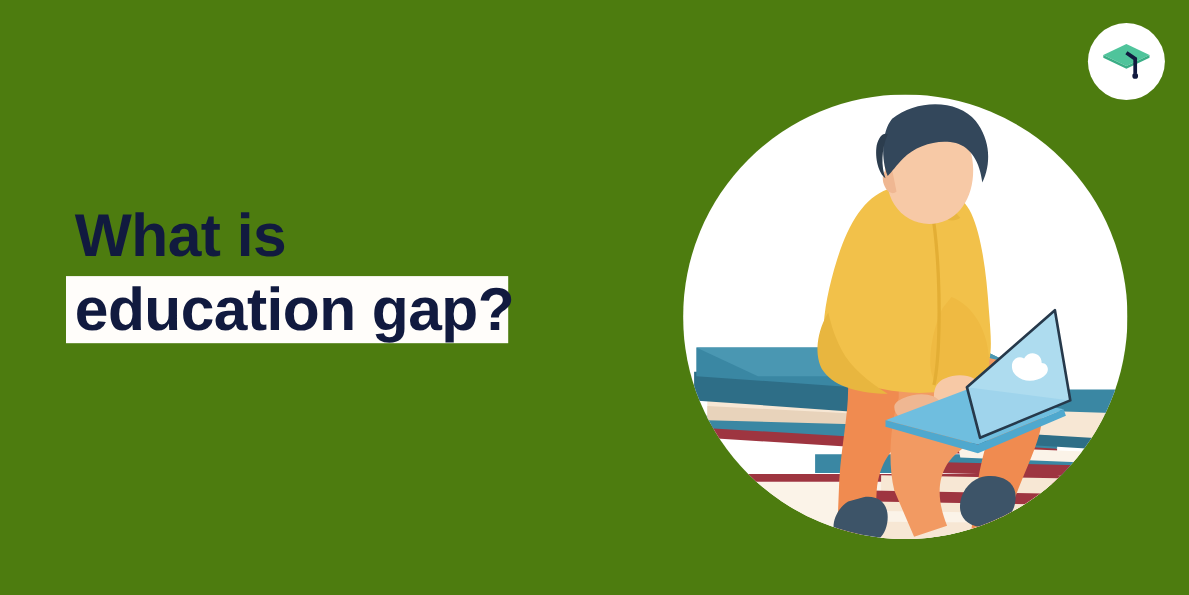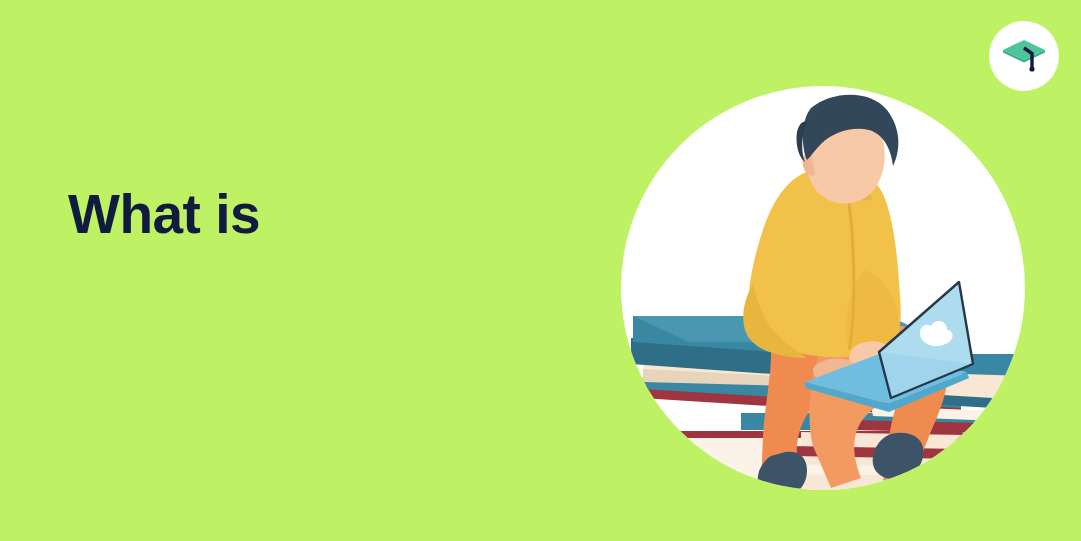--- a/index.html
+++ b/index.html
@@ -9,21 +9,21 @@
   body {
     width: 1081px;
     height: 541px;
     overflow: hidden;
     font-family: "Liberation Sans", sans-serif;
   }
   #banner {
     position: relative;
     width: 1081px;
     height: 541px;
-    background: #bef264;
+    background: #4d7c0f;
     overflow: hidden;
   }
 
   
   #headline {
     position: absolute;
     left: 60px;
     top: 183px;
     width: 560px;
   }
@@ -86,20 +86,24 @@
   }
   #illustration svg { display: block; }
 </style>
 </head>
 <body>
 
 <div id="banner">
 
   <div id="headline">
     <span id="line-one" class="line">What is</span>
+    <span id="line-two-wrap">
+      <span id="line-two-hl"></span>
+      <span id="line-two" class="line">education gap?</span>
+    </span>
   </div>
 
   <div id="logo">
     <svg width="46" height="40" viewBox="0 0 46 40">
 
       <polygon points="23,4 44,14 23,24 2,14" fill="#4FC49B"></polygon>
 
       <polygon points="23,24 44,14 44,16.5 23,26.5 2,16.5 2,14" fill="#3BAE86"></polygon>
 
       <path d="M23,12 L31,17.5 L31,31" stroke="#111A3F" stroke-width="3.4" fill="none" stroke-linejoin="miter" stroke-linecap="butt"></path>

